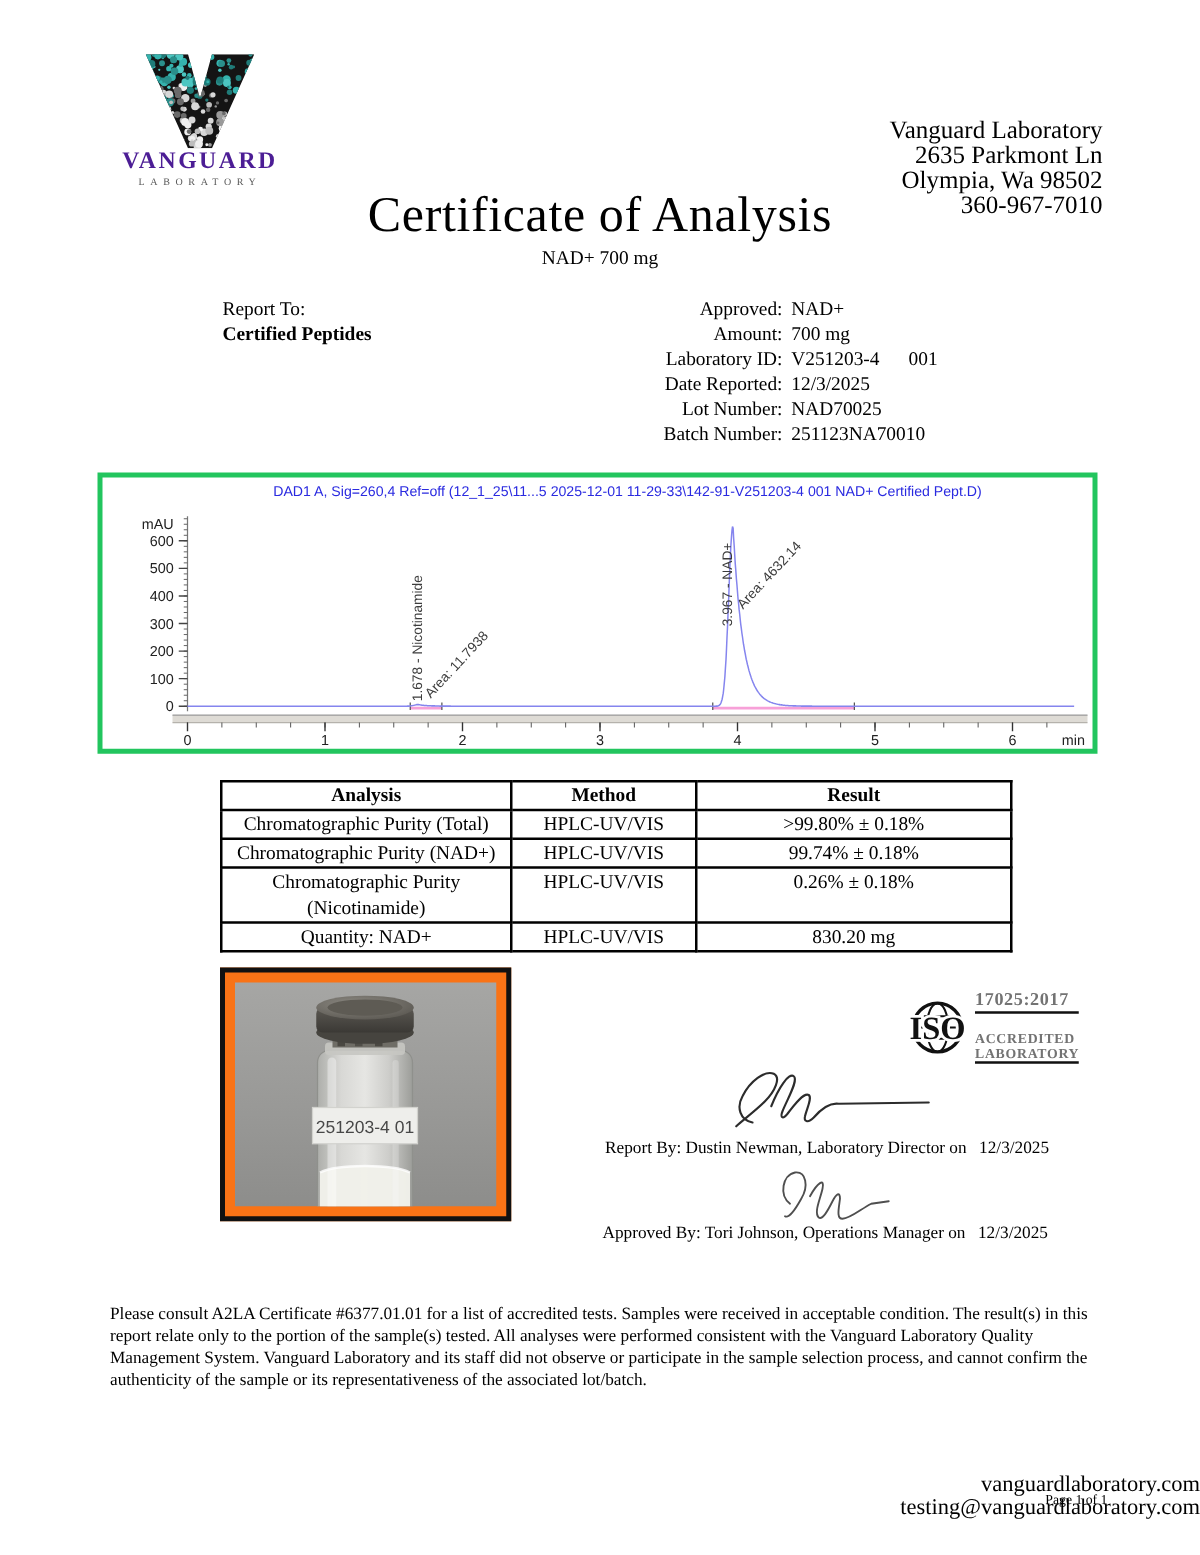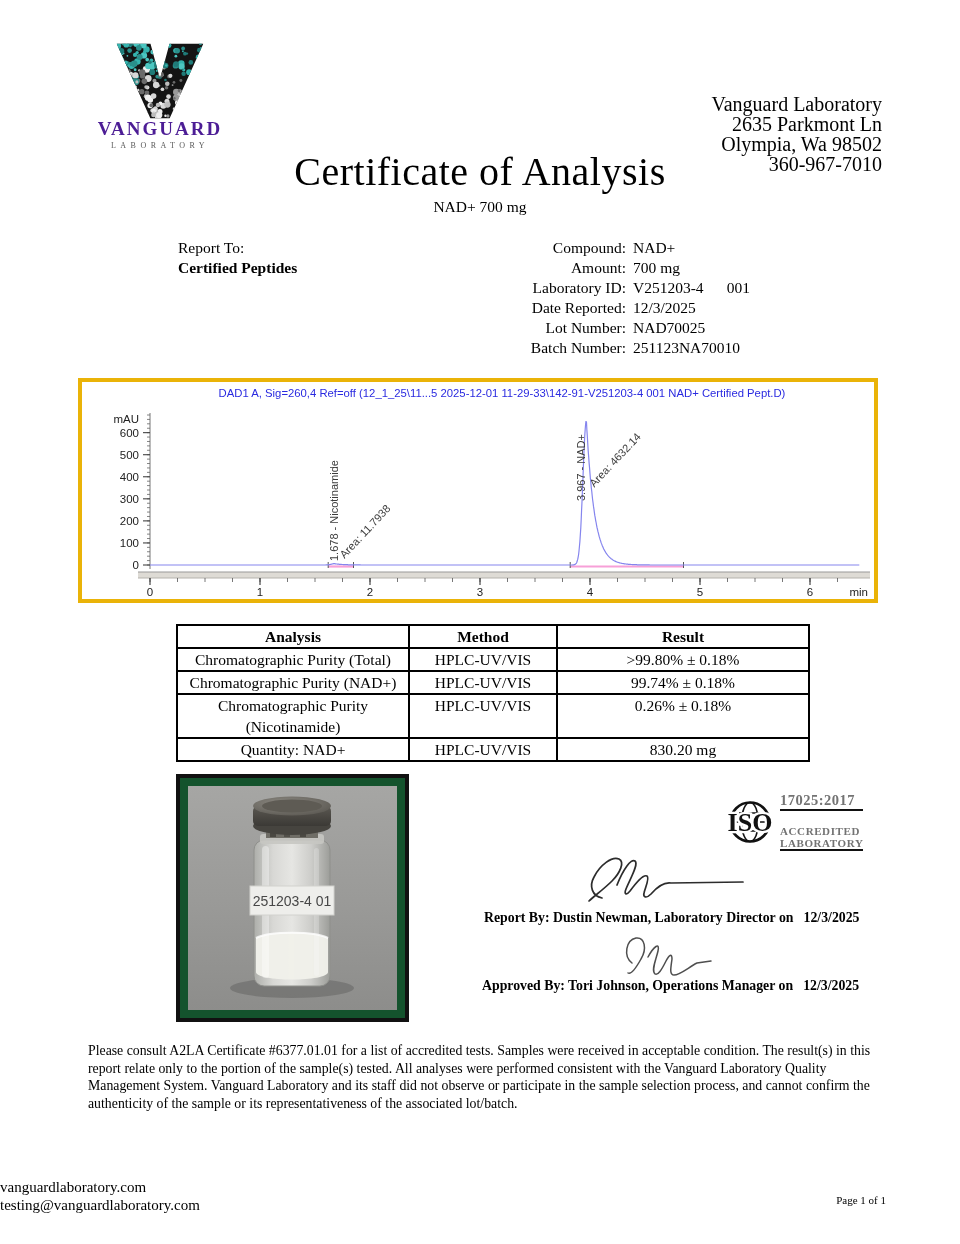--- a/index.html
+++ b/index.html
@@ -19,50 +19,50 @@
   .doc-subtitle { position:absolute; left:0; top:198px; width:100%; text-align:center; font-size:15.5px; }
   
   .report-to { position:absolute; left:178px; top:238px; font-size:15.5px; line-height:20px; }
   .report-to .name { font-weight:bold; }
   .info-block { position:absolute; left:408px; top:238px; width:360px; font-size:15.5px; }
   .info-row { display:flex; line-height:20px; }
   .info-label { width:218px; text-align:right; }
   .info-value { margin-left:7px; white-space:pre;text-align:center; }
   
   .chrom-frame { position:absolute; left:78px; top:378px; width:800px; height:225px;
-    border:4px solid #eab308; background:#fff; }
+    border:4px solid #22c55e; background:#fff; }
   .chrom-frame svg { display:block; }
   
   .results { position:absolute; left:176px; top:624px; border-collapse:collapse; font-size:15.5px; }
   .results th, .results td { border:2px solid #000; text-align:center; padding:0 6px; line-height:21px; }
   .results th { font-weight:bold; }
   .results .c1 { width:232px; } .results .c2 { width:148px; } .results .c3 { width:252px; }
   
-  .vial-frame { position:absolute; left:176px; top:774px; width:233px; height:248px;
-    border:4px solid #111; background:#14532d; padding:8px; }
+  .vial-frame { position:absolute; left:176px; top:774px; width:233px; height:203px;
+    border:4px solid #111; background:#f97316; padding:8px; }
   .vial-photo { width:100%; height:100%; background:linear-gradient(#a6a6a4, #999997 55%, #8d8d8b);
     position:relative; overflow:hidden; }
   
   .iso-block { position:absolute; left:726px; top:792px; display:flex; align-items:center; }
   .iso-text { margin-left:4px; font-weight:bold; color:#737373; }
   .iso-text .l1 { font-size:14.5px; border-bottom:2px solid #111; letter-spacing:0.5px; }
   .iso-text .l2 { font-size:11px; letter-spacing:0.6px; padding-top:14px; }
   .iso-text .l3 { font-size:11px; letter-spacing:0.6px; border-bottom:2px solid #111; }
   
   .sig1 { position:absolute; left:580px; top:850px; }
   .sig2 { position:absolute; left:612px; top:929px; }
-  .signoff-line { position:absolute; font-size:13.8px;font-weight:bold; }
+  .signoff-line { position:absolute; font-size:13.8px; }
   .signoff-line .date { margin-left:10px; }
   .report-line { left:484px; top:910px; }
   .approve-line { left:482px; top:978px; }
   
   .disclaimer { position:absolute; left:88px; top:1042px; width:784px; text-align:left;
     font-size:13.8px; line-height:17.5px; }
-  .footer-center { position:absolute; left:0; top:1178px; width:100%; text-align:left;
-    font-size:15px; line-height:18px; }
+  .footer-center { position:absolute; left:0; top:1178px; width:100%; text-align:right;
+    font-size:18px; line-height:18px; }
   .page-num { position:absolute; right:74px; top:1194px; font-size:11px; }
 </style>
 </head>
 <body>
 
 <div class="page">
 
   <div class="logo-block">
     <svg class="logo-v" id="logo-v" width="122" height="78" viewBox="0 0 130 106">
       <defs>
@@ -320,21 +320,21 @@
   <div class="doc-title">Certificate of Analysis</div>
   <div class="doc-subtitle">NAD+ 700 mg</div>
 
   <div class="report-to">
     <div>Report To:</div>
     <div class="name">Certified Peptides</div>
   </div>
 
   <div class="info-block">
     <div class="info-row">
-      <div class="info-label">Compound:</div>
+      <div class="info-label">Approved:</div>
       <div class="info-value">NAD+</div>
     </div>
     <div class="info-row">
       <div class="info-label">Amount:</div>
       <div class="info-value">700 mg</div>
     </div>
     <div class="info-row">
       <div class="info-label">Laboratory ID:</div>
       <div class="info-value">V251203-4      001</div>
     </div>

